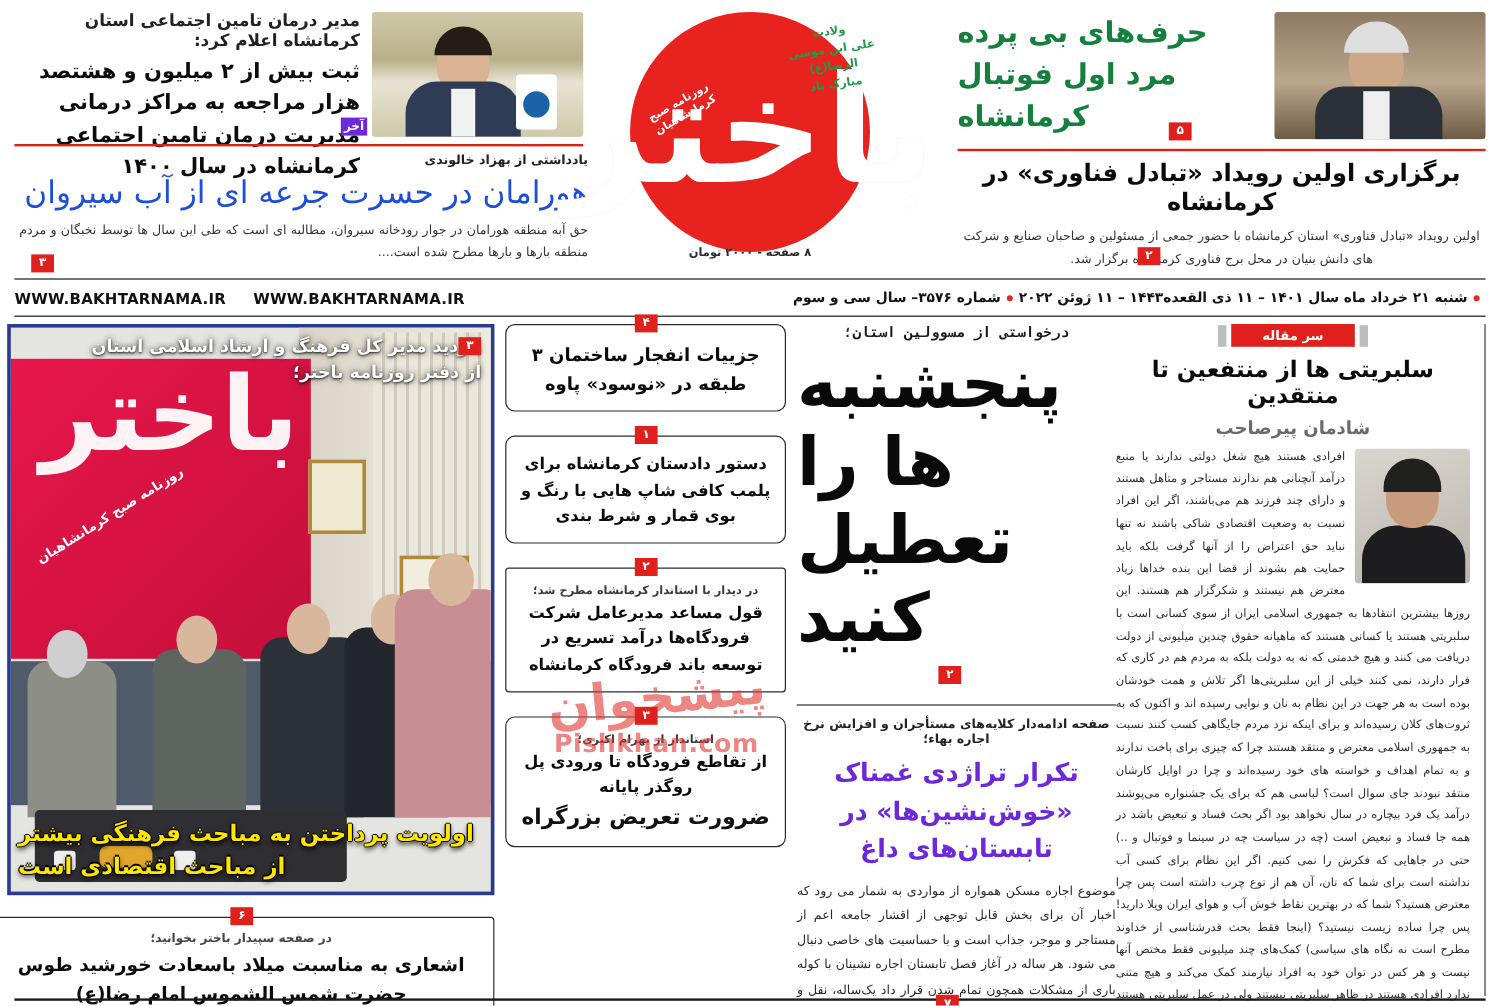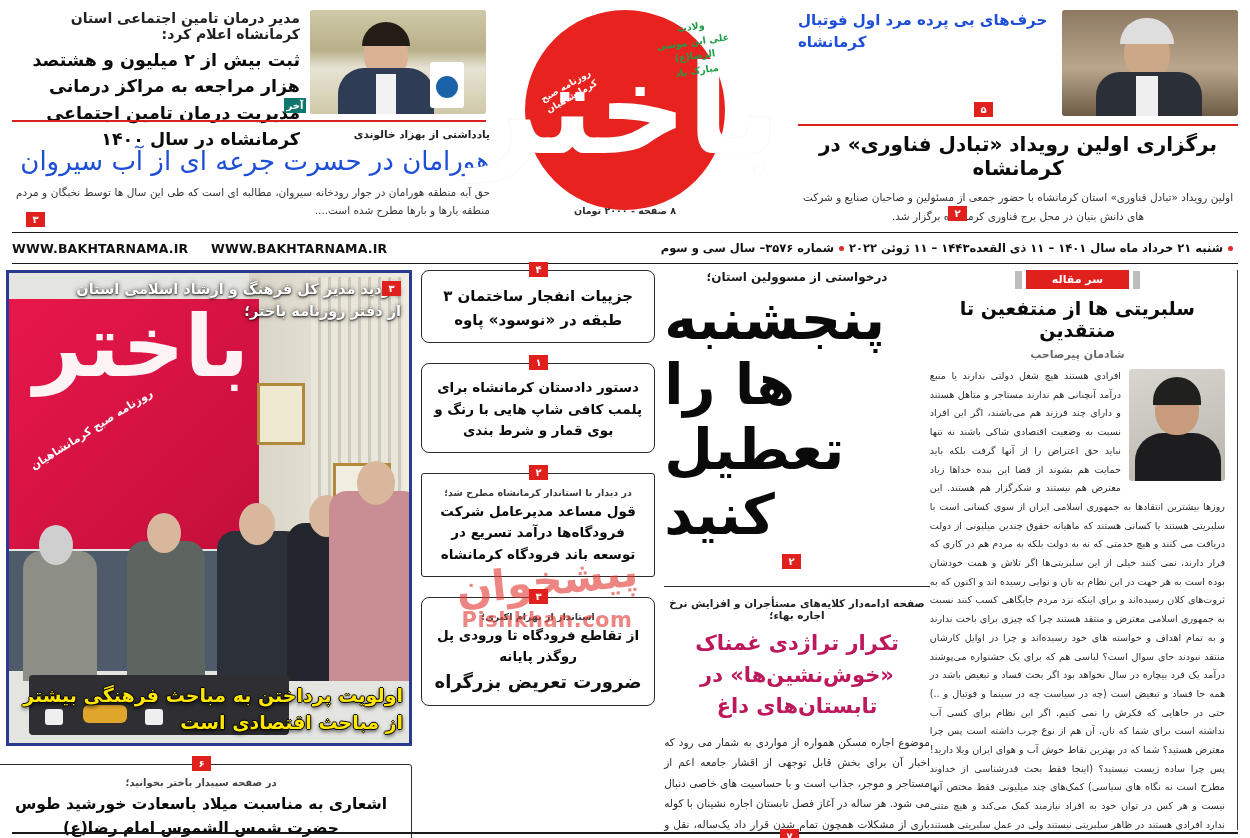--- a/index.html
+++ b/index.html
@@ -62,21 +62,21 @@
   .tl2-title{font-size:26px;font-weight:400;margin:6px 0 7px;color:#1d4ed8;letter-spacing:-.3px;}
   .tl2-lead{font-size:10.5px;line-height:1.75;color:#333;text-align:justify;}
 
   
   .top-right{
     position:absolute;right:12px;top:10px;width:440px;height:110px;
     display:flex;flex-direction:row;gap:10px;align-items:flex-start;
   }
   .tr-photo{width:176px;height:106px;flex:0 0 176px;}
   .tr-text{flex:1;text-align:left;}
-  .tr-title{font-size:15px;line-height:1.45;font-weight:700;color:#1d4ed8;}
+  .tr-title{font-size:24px;line-height:1.45;font-weight:700;color:#15803d;}
 
   .top-right-2{position:absolute;right:12px;top:132px;width:440px;text-align:center;}
   .tr2-title{font-size:20px;font-weight:700;color:#0b0b0b;margin-bottom:8px;}
   .tr2-lead{font-size:10.5px;line-height:1.8;color:#333;}
 
   .rule-left{position:absolute;left:12px;top:120px;width:474px;height:2px;background:#d8211d;}
   .rule-right{position:absolute;right:12px;top:124px;width:440px;height:2px;background:#d8211d;}
 
   
   .datebar{
@@ -114,21 +114,21 @@
   .sofa{position:absolute;left:0;right:0;bottom:72px;height:120px;background:#4f5b6b;}
   .table{position:absolute;left:20px;right:120px;bottom:8px;height:60px;background:#2f2f33;border-radius:4px;}
   .person{position:absolute;bottom:62px;border-radius:18px 18px 0 0;}
   .p1{left:14px;width:74px;height:130px;background:#8d8e86;}
   .p2{left:118px;width:78px;height:140px;background:#5e6560;}
   .p3{left:208px;width:86px;height:150px;background:#2c3038;}
   .p4{left:278px;width:86px;height:158px;background:#23262d;}
   .p5{left:320px;width:92px;height:190px;background:#c98d94;}
   .head{position:absolute;border-radius:50%;background:#d8b79c;}
   .pf-caption-bottom{
-    position:absolute;left:6px;right:6px;bottom:6px;text-align:right;z-index:6;
+    position:absolute;left:6px;right:6px;bottom:6px;text-align:left;z-index:6;
     color:#ffe600;font-size:19px;font-weight:700;line-height:1.45;
     text-shadow:0 1px 0 #000,0 -1px 0 #000,1px 0 0 #000,-1px 0 0 #000,0 2px 4px rgba(0,0,0,.9);
   }
 
   .left-bottom-box{
     position:relative;margin-top:18px;width:400px;border:1.5px solid #2b2b2b;border-radius:3px;
     padding:12px 10px 10px;text-align:center;background:#fff;
   }
   .lbb-kicker{font-size:10px;color:#444;font-weight:700;margin-bottom:4px;}
   .lbb-title{font-size:15.5px;font-weight:700;line-height:1.55;color:#0b0b0b;}
@@ -140,37 +140,37 @@
     padding:13px 9px 10px;text-align:center;margin-bottom:20px;
   }
   .nbox.sq{border-radius:3px;}
   .nb-kicker{font-size:9.5px;color:#3a3a3a;margin-bottom:3px;font-weight:700;}
   .nb-title{font-size:15px;font-weight:700;line-height:1.6;color:#0b0b0b;}
   .nb-title.sm{font-size:13.5px;}
   .nb-big{font-size:18px;font-weight:700;line-height:1.5;}
 
   
   .col-main{width:270px;position:relative;}
-  .main-kicker{text-align:center;font-size:12px;font-weight:700;color:#1a1a1a;margin-bottom:4px;}
+  .main-kicker{text-align:center;font-size:12px;font-weight:700;color:#1a1a1a;margin-bottom:4px;font-family:Liberation Mono, monospace;}
   .main-head{
     text-align:left;font-size:56px;line-height:1.16;font-weight:700;color:#0a0a0a;
     letter-spacing:-1px;margin:0 0 8px;
   }
   .sep-line{height:1.5px;background:#2b2b2b;margin:16px 0 10px;}
   .sub-kicker{text-align:center;font-size:10.5px;font-weight:700;color:#222;margin-bottom:7px;}
-  .sub-head{text-align:center;font-size:21px;font-weight:700;line-height:1.5;color:#be185d;margin-bottom:9px;}
+  .sub-head{text-align:center;font-size:21px;font-weight:700;line-height:1.5;color:#6d28d9;margin-bottom:9px;}
   .sub-body{font-size:10.5px;line-height:1.95;color:#2a2a2a;text-align:justify;}
 
   
   .col-edit{width:300px;position:relative;border-right:1.5px solid #3a3a3a;padding-right:12px;}
   .edit-tagrow{display:flex;align-items:center;justify-content:center;gap:4px;margin-bottom:8px;}
   .edit-tag{background:#e0201c;color:#fff;font-size:11px;font-weight:700;padding:3px 26px;letter-spacing:.5px;}
   .tag-bar{width:7px;height:18px;background:#bdbdbd;}
   .edit-title{text-align:center;font-size:19px;font-weight:700;color:#0b0b0b;margin-bottom:7px;}
-  .edit-author{text-align:center;font-size:11px;font-weight:700;color:#6a6a6a;margin-bottom:6px;}
+  .edit-author{text-align:center;font-size:15px;font-weight:700;color:#6a6a6a;margin-bottom:6px;}
   .edit-body{font-size:9.6px;line-height:1.95;color:#2b2b2b;text-align:justify;}
   .edit-photo{
     float:right;width:96px;height:112px;margin:2px 0 5px 8px;border-radius:3px;
     background:linear-gradient(160deg,#d9d6cf,#b9b5ad);position:relative;overflow:hidden;
   }
   .ep-head{position:absolute;left:26px;top:14px;width:44px;height:52px;border-radius:50% 50% 45% 45%;background:#c79b7c;}
   .ep-hair{position:absolute;left:24px;top:8px;width:48px;height:28px;border-radius:24px 24px 0 0;background:#20201f;}
   .ep-body{position:absolute;left:6px;bottom:0;width:86px;height:48px;border-radius:28px 28px 0 0;background:#1d1d1f;}
 
   
@@ -204,21 +204,21 @@
       </div>
       <div class="photo tl-photo">
         <div style="position:absolute;inset:0;background:linear-gradient(180deg,#cfc9a8 0%,#b8b089 38%,#e7e3d4 56%,#cfc9a8 100%)"></div>
         <div style="position:absolute;left:54px;top:18px;width:44px;height:52px;border-radius:50% 50% 46% 46%;background:#d9b394"></div>
         <div style="position:absolute;left:52px;top:12px;width:48px;height:24px;border-radius:24px 24px 0 0;background:#241d16"></div>
         <div style="position:absolute;left:28px;bottom:0;width:96px;height:46px;border-radius:26px 26px 0 0;background:#2f3c55"></div>
         <div style="position:absolute;left:66px;bottom:0;width:20px;height:40px;background:#f2f2f2"></div>
         <div style="position:absolute;right:22px;bottom:6px;width:34px;height:46px;background:#fff;border-radius:3px"></div>
         <div style="position:absolute;right:28px;bottom:16px;width:22px;height:22px;border-radius:50%;background:#1b63a8"></div>
       </div>
-      <div class="pgnum" style="right:180px;top:88px;width:22px;background:#0f766e">آخر</div>
+      <div class="pgnum" style="right:180px;top:88px;width:22px;background:#6d28d9">آخر</div>
     </div>
     <div class="rule-left"></div>
 
     <div class="top-left-2">
       <div class="tl2-kicker">یادداشتی از بهزاد خالوندی</div>
       <div class="tl2-title">هورامان در حسرت جرعه ای از آب سیروان</div>
       <div class="tl2-lead">حق آبه منطقه هورامان در جوار رودخانه سیروان، مطالبه ای است که طی این سال ها توسط نخبگان و مردم منطقه بارها و بارها مطرح شده است....</div>
       <div class="pgnum" style="left:10px;top:84px;">۳</div>
     </div>
 

